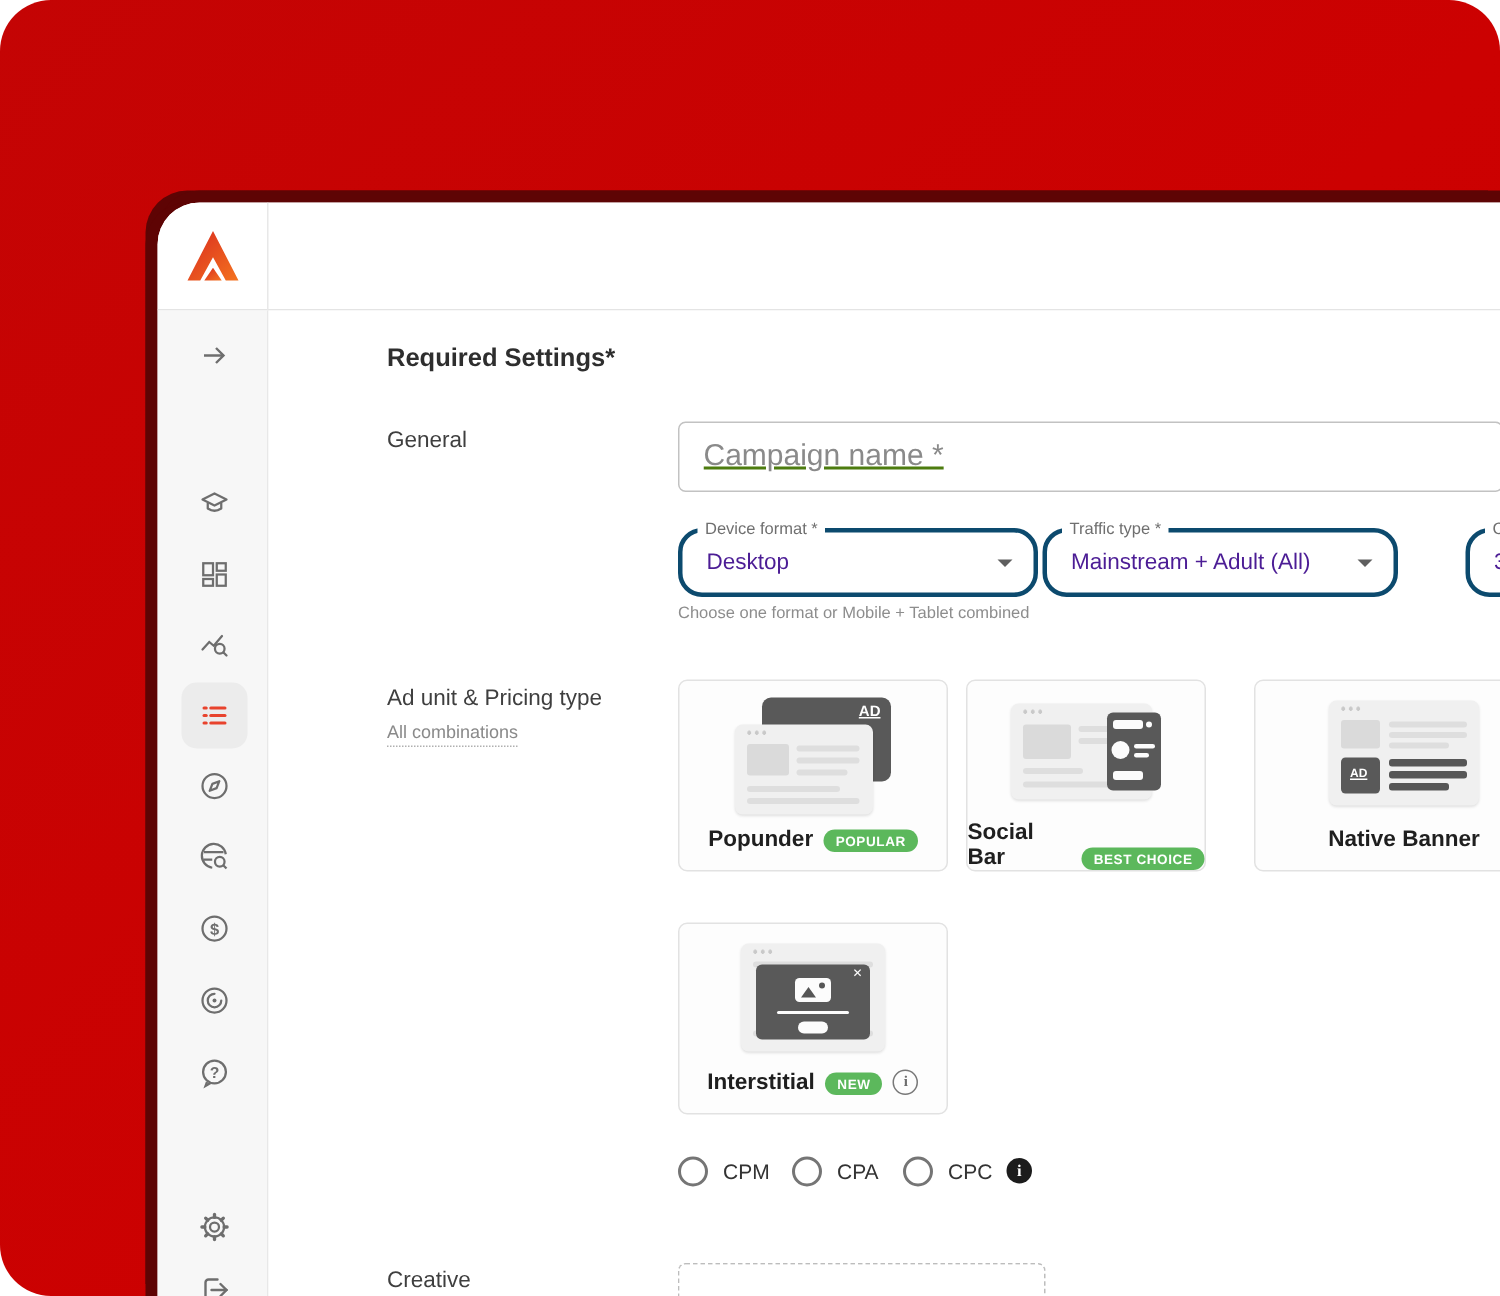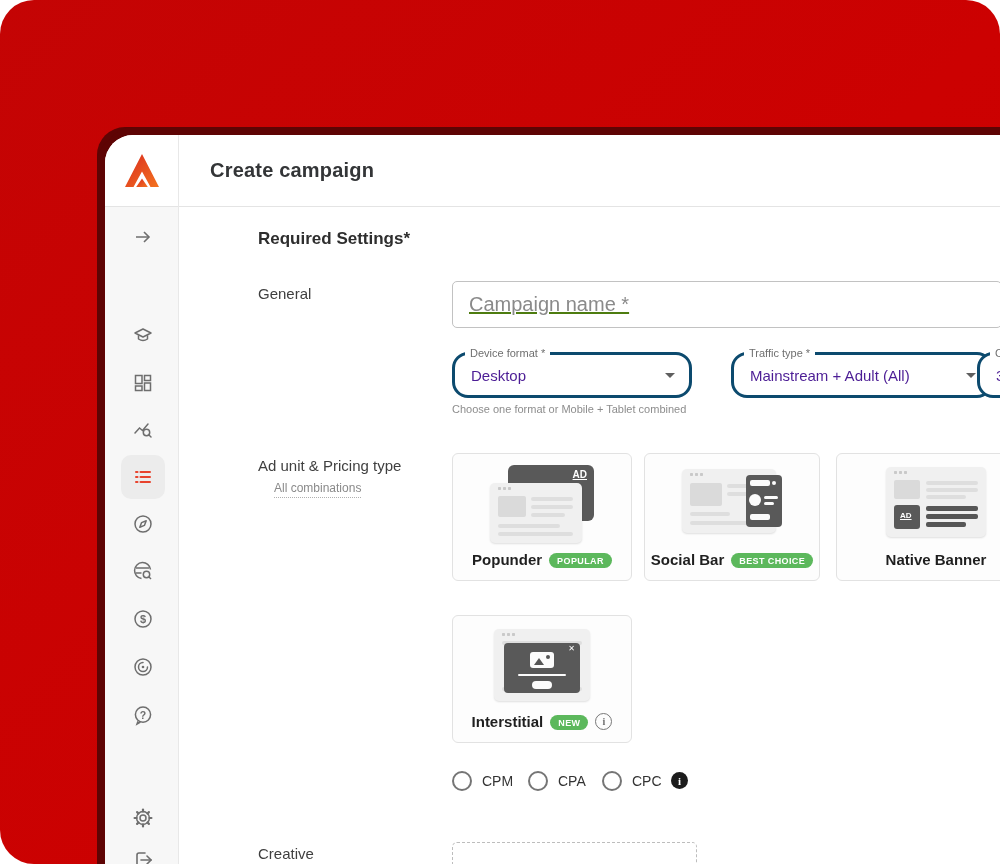--- a/index.html
+++ b/index.html
@@ -35,21 +35,21 @@
   .text-input input { width:100%; height:100%; border:none; outline:none; background:transparent; padding:0 16px; font-size:20px; font-family:"Liberation Sans",sans-serif; color:#4d7c0f;text-decoration:underline; }
   .text-input input::placeholder { color:#8a8a8a; opacity:1; }
 
   .select { position:absolute; top:145px; height:46px; border:3px solid #0c4a6e; border-radius:16px; background:#fff; }
   .select .flabel { position:absolute; top:-8px; left:10px; background:#fff; padding:0 5px; font-size:11px; color:#6f6f6f; white-space:nowrap; }
   .select .val { position:absolute; left:16px; top:50%; transform:translateY(-50%); font-size:15px; color:#4c1d95; white-space:nowrap; }
   .caret { position:absolute; right:14px; top:50%; margin-top:-2px; width:0; height:0; border-left:5px solid transparent; border-right:5px solid transparent; border-top:5px solid #5f5f5f; }
 
   .helper { position:absolute; left:273px; top:196px; font-size:11px; color:#8d8d8d; }
 
-  .all-comb { position:absolute; left:79px; top:274px; font-size:12px; color:#8a8a8a; border-bottom:1px dotted #b0b0b0; padding-bottom:2px; cursor:pointer;margin-left:16px; }
+  .all-comb { position:absolute; left:79px; top:274px; font-size:12px; color:#8a8a8a; border-bottom:1px dotted #b0b0b0; padding-bottom:2px; cursor:pointer; }
 
   .card { position:absolute; height:128px; border:1px solid #e2e2e2; border-radius:6px; background:#fdfdfd; display:flex; flex-direction:column; align-items:center; }
   .card .name-row { display:flex; align-items:flex-end; gap:7px; margin-top:6px; }
   .card .name { font-size:15px; font-weight:bold; color:#1f1f1f; }
   .badge { background:#5cb85c; color:#fff; font-size:9px; font-weight:bold; letter-spacing:.4px; padding:3px 8px 2px; border-radius:9px; white-space:nowrap; }
   .info-outline { width:17px; height:17px; border:1.5px solid #787878; border-radius:50%; color:#6d6d6d; font-size:10px; font-weight:bold; display:flex; align-items:center; justify-content:center; font-family:"Liberation Serif",serif; }
 
   
   .ill { position:relative; width:112px; height:80px; margin-top:11px; }
   .win { position:absolute; background:#f0f0f0; border-radius:5px; box-shadow:0 1px 2px rgba(0,0,0,.12); }
@@ -83,21 +83,20 @@
             <linearGradient id="lg" x1="0" y1="0" x2="1" y2="1">
               <stop offset="0" stop-color="#d92b1f"></stop>
                 <stop offset="1" stop-color="#f4731f"></stop>
             </linearGradient>
           </defs>
           <path d="M20 3 L37 36 L28.5 36 L20 20.5 L11.5 36 L3 36 Z" fill="url(#lg)"></path>
           <path d="M20 25 L28 36 L12 36 Z" fill="#ffffff"></path>
           <path d="M20 27.5 L25.8 36 L14.2 36 Z" fill="url(#lg)"></path>
         </svg>
       </div>
-      <div class="page-title">Create campaign</div>
     </div>
 
     <div class="sidebar">
       <div class="side-ic" style="top:19px">
         <svg viewBox="0 0 22 22" fill="none" stroke="#6e6e6e" stroke-width="1.6">
             <line x1="4" y1="11" x2="17" y2="11"></line>
             <polyline points="12,6 17,11 12,16"></polyline>
           </svg>
       </div>
       <div class="side-ic" style="top:118px">
@@ -200,21 +199,21 @@
       <div class="text-input">
         <input type="text" placeholder="Campaign name *" style="">
       </div>
 
       <div class="select" style="left:273px; width:240px">
         <span class="flabel">Device format *</span>
         <span class="val">Desktop</span>
         <span class="caret"></span>
       </div>
 
-      <div class="select" style="left:552px; width:262px">
+      <div class="select" style="left:516px; width:237px">
         <span class="flabel">Traffic type *</span>
         <span class="val">Mainstream + Adult (All)</span>
         <span class="caret"></span>
       </div>
 
       <div class="select" style="left:798px; width:150px">
         <span class="flabel">C</span>
         <span class="val">3</span>
       </div>
 
@@ -237,21 +236,21 @@
             <div class="ln" style="left:8px; top:41px; width:62px"></div>
             <div class="ln" style="left:8px; top:49px; width:75px"></div>
           </div>
         </div>
         <div class="name-row">
           <span class="name">Popunder</span>
           <span class="badge">POPULAR</span>
         </div>
       </div>
 
-      <div class="card" style="left:465px; top:246px; width:176px">
+      <div class="card" style="left:465px; top:246px; width:160px">
         <div class="ill">
           <div class="win" style="left:6px; top:4px; width:94px; height:64px">
             <div class="dots"></div>
             <div class="blk" style="left:8px; top:14px; width:32px; height:23px"></div>
             <div class="ln" style="left:45px; top:15px; width:30px"></div>
             <div class="ln" style="left:45px; top:23px; width:30px"></div>
             <div class="ln" style="left:8px; top:43px; width:40px"></div>
             <div class="ln" style="left:8px; top:52px; width:60px"></div>
           </div>
           <div class="darkwin" style="right:6px; top:10px; width:36px; height:52px; border-radius:4px">

